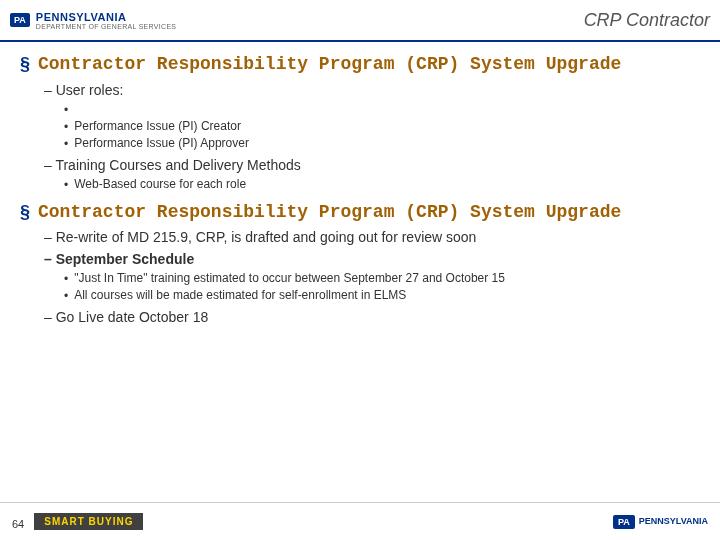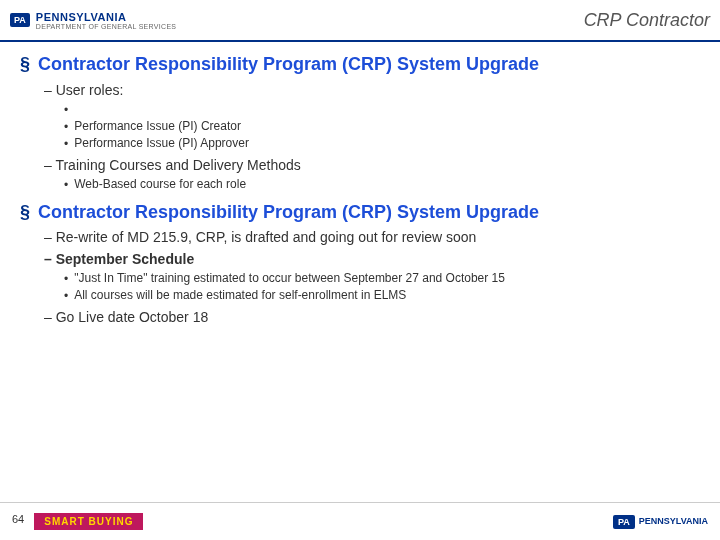--- a/index.html
+++ b/index.html
@@ -88,24 +88,25 @@
 
     .section-bullet {
       color: #003087;
       font-size: 18px;
       font-weight: bold;
       line-height: 1.2;
       flex-shrink: 0;
     }
 
     .section-title {
-      color: #1d4ed8;
+      color: #a16207;
       font-size: 18px;
       font-weight: bold;
       line-height: 1.2;
+      font-family: Liberation Mono, monospace;
     }
 
     .subsection {
       margin-left: 24px;
       margin-bottom: 6px;
     }
 
     .sub-header {
       color: #333;
       font-size: 14px;
@@ -145,31 +146,31 @@
       display: flex;
       align-items: center;
       justify-content: space-between;
       padding: 0 12px;
       background: #ffffff;
       border-top: 1px solid #ccc;
     }
 
     .footer-left {
       display: flex;
-      align-items: flex-start;
+      align-items: flex-end;
       gap: 10px;
     }
 
     .page-num {
       color: #333;
       font-size: 11px;
     }
 
     .footer-banner {
-      background: #be185d;
+      background: #404040;
       color: #FFD700;
       font-size: 10px;
       font-weight: bold;
       padding: 3px 10px;
       letter-spacing: 1px;
       text-transform: uppercase;
     }
 
     .footer-logo-right {
       display: flex;

